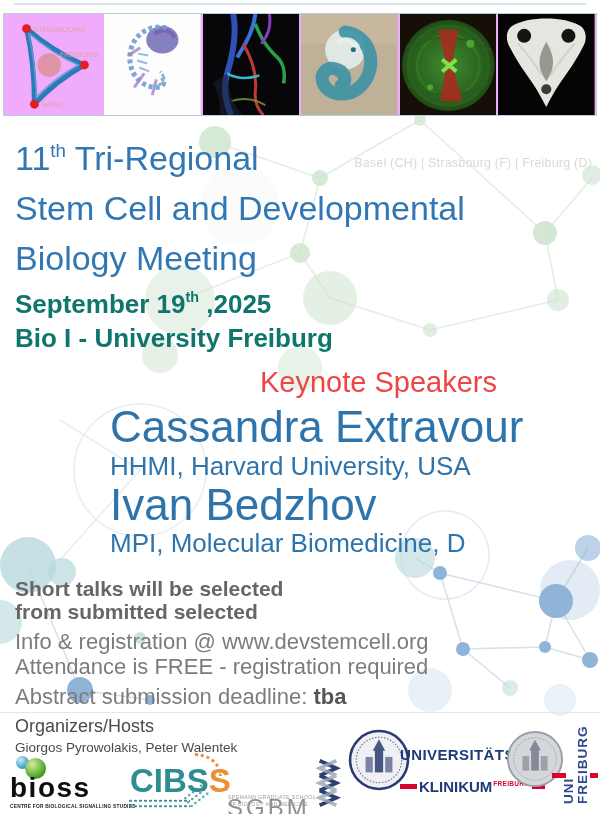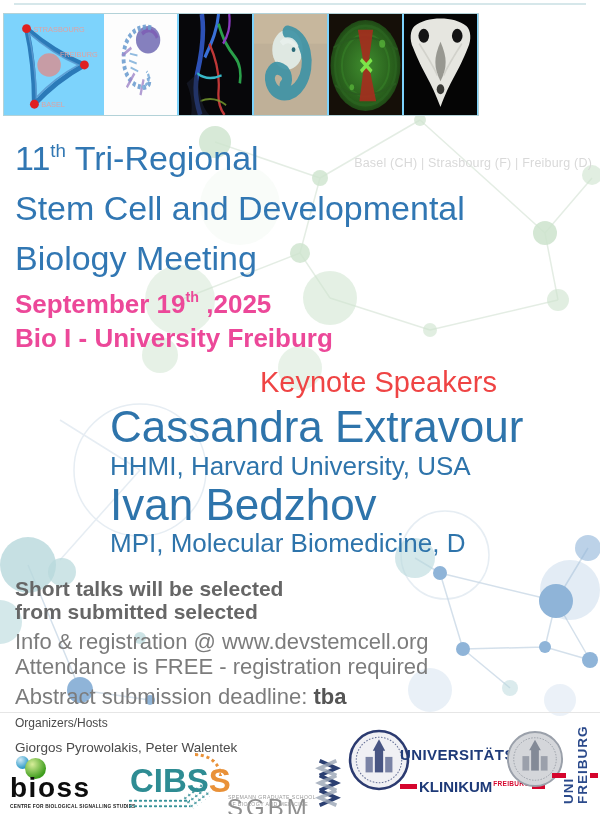--- a/index.html
+++ b/index.html
@@ -7,54 +7,54 @@
     position:relative; width:600px; height:814px; background:#ffffff;
     overflow:hidden; font-family:"Liberation Sans", sans-serif;
   }
   .bg-pattern { position:absolute; left:0; top:0; width:600px; height:814px; z-index:0; }
   .content { position:absolute; inset:0; z-index:1; }
 
   
   .top-line { position:absolute; top:3px; left:14px; width:572px; height:2px; background:#d6e7ea; }
 
   
-  .banner { position:absolute; top:13px; left:3px; width:476px; height:103px;
-            background:#7dd3fc; border:1px solid #b3d2d8; box-sizing:border-box; display:flex; }
+  .banner { position:absolute; top:13px; left:3px; width:594px; height:103px;
+            background:#f0abfc; border:1px solid #b3d2d8; box-sizing:border-box; display:flex; }
   .banner-logo { width:100px; height:100%; flex:0 0 auto; position:relative; }
   .banner-logo svg { width:100%; height:100%; }
   .banner-images { flex:1; display:flex; gap:2px; padding:0 1px 0 0; }
   .banner-img { flex:1; height:100%; }
   .banner-img svg { width:100%; height:100%; display:block; }
 
   
   .title { position:absolute; left:15px; top:127px; font-size:34px; line-height:50px;
            color:#3177b3; letter-spacing:0px; white-space:nowrap; }
   .title sup { font-size:55%; position:relative; top:-0.05em; vertical-align:super; }
   .regions { position:absolute; top:156px; right:8px; font-size:12.5px; color:#d9d9d9;
              letter-spacing:0.2px; }
 
   .date-block { position:absolute; left:15px; top:281px; font-size:26px; font-weight:bold;
-                color:#ec4899; line-height:34px; white-space:nowrap; }
+                color:#0f766e; line-height:34px; white-space:nowrap; }
   .date-block sup { font-size:55%; vertical-align:super; position:relative; top:-0.05em; }
 
   .keynote-heading { position:absolute; left:260px; top:366px; font-size:29px; color:#ef4444; white-space:nowrap;text-align:center; }
   .speaker-name { position:absolute; left:110px; font-size:44px; color:#2e74ab; white-space:nowrap; }
   .speaker-aff  { position:absolute; left:110px; font-size:26px; color:#2e74ab; white-space:nowrap; }
   .sp1-name { top:402px; } .sp1-aff { top:451px; }
   .sp2-name { top:480px; } .sp2-aff { top:528px; }
 
   .short-talks { position:absolute; left:15px; top:577px; font-size:21px; font-weight:bold;
                  color:#666666; line-height:23px; }
   .info-block { position:absolute; left:15px; top:629px; font-size:22px; color:#7c7c7c; line-height:25px; }
   .deadline { position:absolute; left:15px; top:684px; font-size:22px; color:#7c7c7c; white-space:nowrap; }
   .deadline b { color:#555555; }
 
   .divider { position:absolute; top:712px; left:0; width:600px; height:1px; background:#e6e6e6; }
 
-  .org-heading { position:absolute; left:15px; top:716px; font-size:12px; color:#4a4a4a; }
+  .org-heading { position:absolute; left:15px; top:716px; font-size:18px; color:#4a4a4a; }
   .org-names { position:absolute; left:15px; top:740px; font-size:13.5px; color:#4a4a4a; }
 
   
   .logo { position:absolute; }
   
   .bioss { left:10px; top:756px; width:112px; height:56px; }
   .bioss-sphere-blue { position:absolute; left:6px; top:0; width:13px; height:13px; border-radius:50%;
      background:radial-gradient(circle at 35% 30%, #cfeaf6, #2e9ac8 70%); }
   .bioss-sphere-green { position:absolute; left:15px; top:2px; width:21px; height:21px; border-radius:50%;
      background:radial-gradient(circle at 35% 30%, #d8ee9a, #3f9e1e 70%); }

